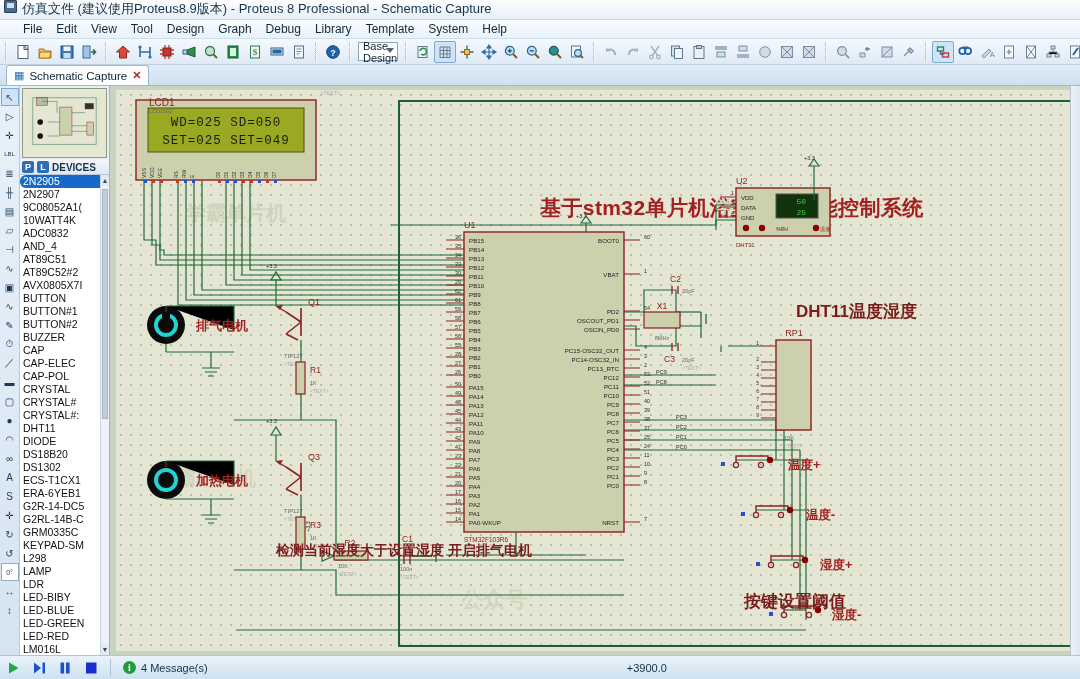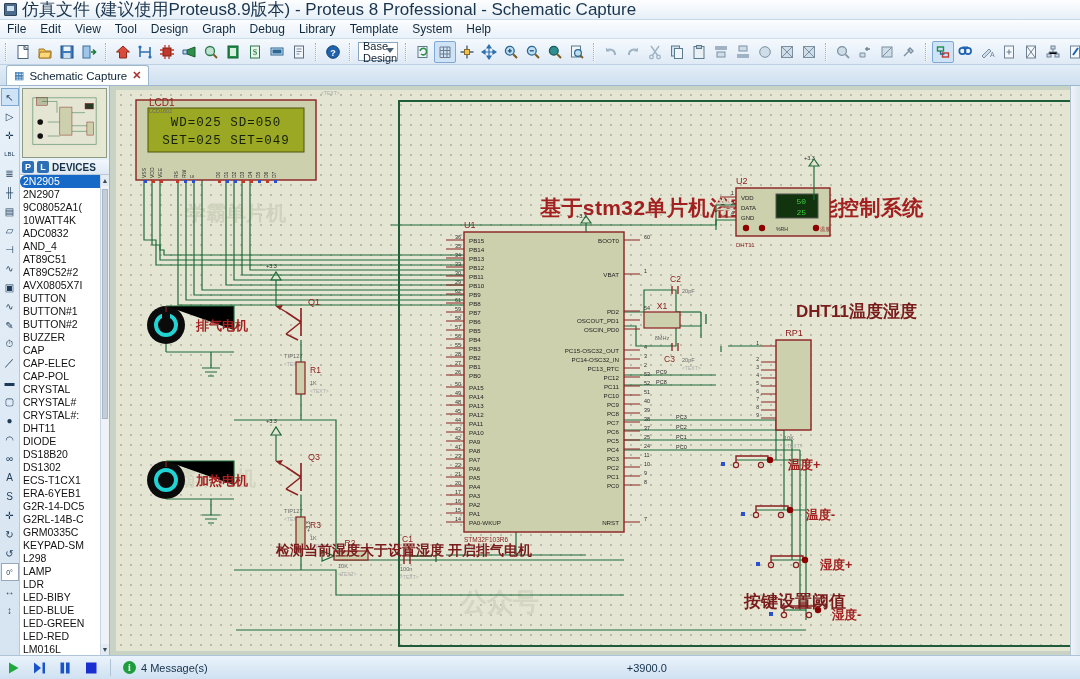--- a/index.html
+++ b/index.html
@@ -14,44 +14,44 @@
   #app {
     width: 1080px; height: 679px;
     position: relative;
     display: flex; flex-direction: column;
     background: linear-gradient(#eef5fb, #dbe8f5);
   }
 
   
   .titlebar {
     height: 20px; flex: 0 0 20px;
-    display: flex; align-items: center;
+    display: flex; 
     padding-left: 4px;
     background: linear-gradient(#fdfefe, #e6eff8);
-    font-size: 17px; color: #19344d;
+    font-size: 13px; color: #19344d;
     border-bottom: 1px solid #c6d7e6;
   }
   .titlebar .app-icon {
     width: 13px; height: 13px; margin-right: 5px;
     background: #4a6b8a;
     border: 1px solid #2d4257;
     border-radius: 1px;
     position: relative;
   }
   .titlebar .app-icon::after {
     content: ""; position: absolute; left: 2px; top: 2px;
     width: 7px; height: 5px; background: #cfe0f0;
   }
 
   
   .menubar {
     height: 19px; flex: 0 0 19px;
     display: flex; align-items: center;
     background: linear-gradient(#fbfdff, #e9f1f9);
-    padding-left: 0;
+    padding-left: 16px;
     border-bottom: 1px solid #cddeee;
   }
   .menubar .mi {
     padding: 1px 7px; font-size: 12px; color: #11293d;
     cursor: default; line-height: 16px;
   }
 
   
   .toolbars {
     flex: 0 0 26px; height: 26px;
@@ -684,21 +684,21 @@
     <div class="canvaswrap">
       <div class="sheet">
         <div class="frame"></div>
 
         <div class="title-cn">基于stm32单片机浴室环境智能控制系统</div>
 
         <div class="wm" style="left:70px; top:110px; font-size:20px;">学霸单片机</div>
         <div class="wm" style="left:600px; top:105px; font-size:18px;">学霸单片机</div>
         <div class="wm" style="left:375px; top:285px; font-size:20px; color:#d2d5c0">学霸单片机</div>
         <div class="wm" style="left:40px; top:375px; font-size:20px; color:#d2d5c0">学霸单片机</div>
-        <div class="wm" style="left:345px; top:495px; font-size:26px; color:#d3d6c1">公众号</div>
+        <div class="wm" style="left:345px; top:495px; font-size:22px; color:#d3d6c1">公众号</div>
 
         <svg width="790" height="560" style="position:absolute;left:0;top:0">
           <g stroke="#1f6b3a" stroke-width="1.2" fill="none">
 
             <path d="M62 90 V215 H348"></path>
             <path d="M70 90 V210 H348"></path>
             <path d="M78 90 V205 H348"></path>
             <path d="M86 90 V200 H348"></path>
             <path d="M110 90 V195 H348"></path>
             <path d="M118 90 V190 H348"></path>

